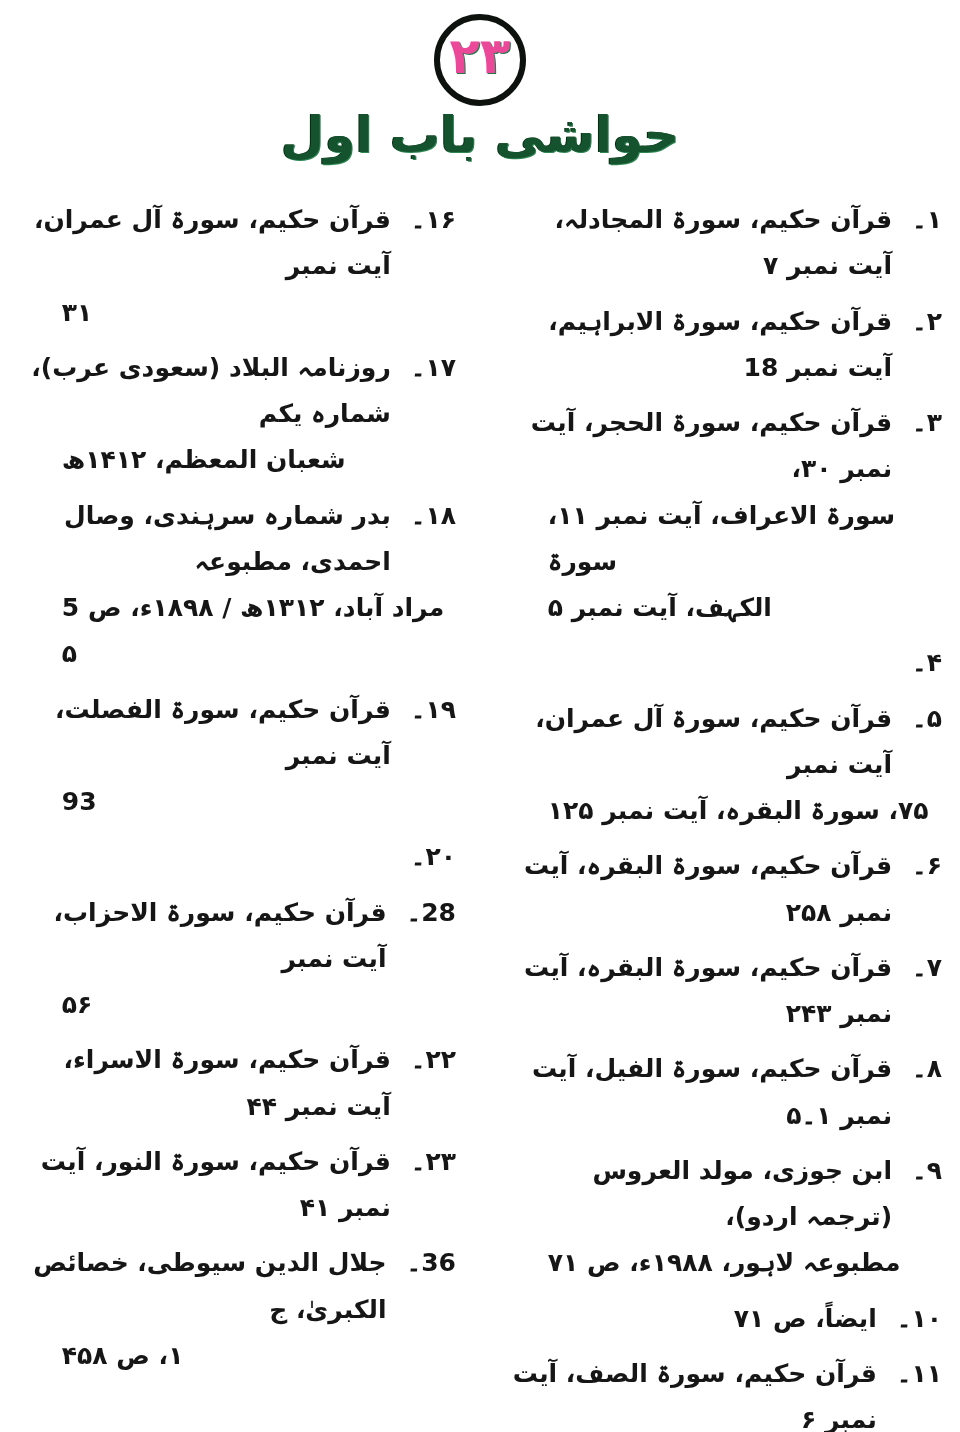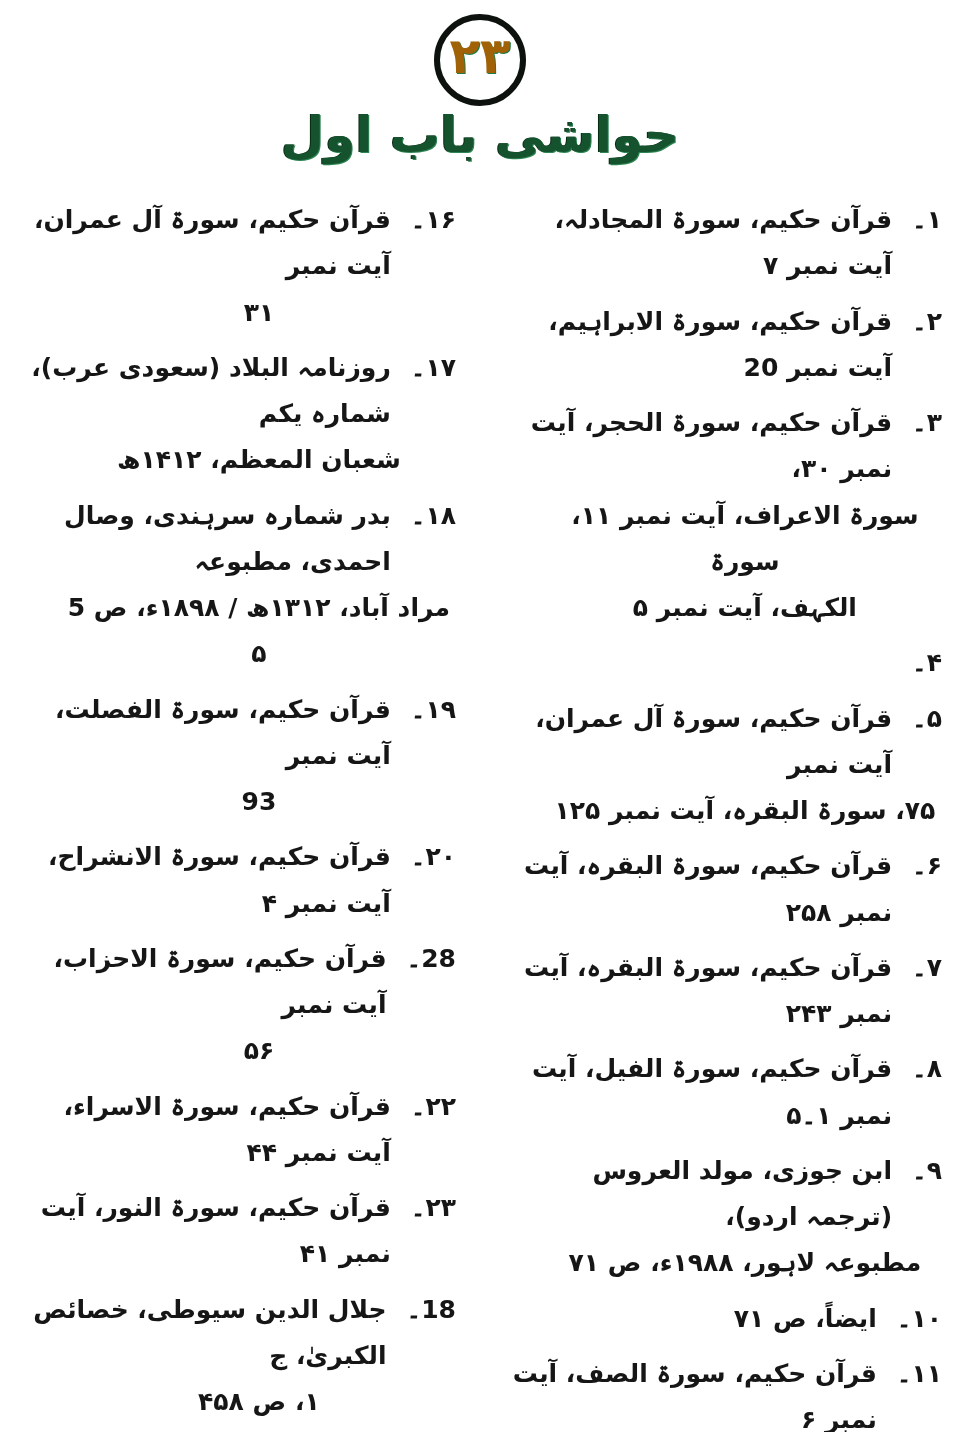--- a/index.html
+++ b/index.html
@@ -27,21 +27,21 @@
     border: 6px solid #0d120e;
     border-radius: 50%;
     display: flex;
     align-items: center;
     justify-content: center;
     box-sizing: border-box;
   }
   .page-number-circle span {
     font-size: 50px;
     font-weight: bold;
-    color: #a16207;
+    color: #ec4899;
     text-shadow: 1px 1px 0 #1f7a4a;
     line-height: 1;
     padding-bottom: 8px;
   }
   .page-title {
     margin: 2px auto 0;
     font-size: 50px;
     font-weight: bold;
     color: #14532d;
     text-shadow: 1px 1px 0 #2d8653, -1px 0 0 #0a2a12;
@@ -75,21 +75,21 @@
   .num {
     flex: 0 0 auto;
     margin-left: 20px;
     white-space: nowrap;
     text-align: center;
   }
   .txt {
     flex: 1 1 auto;
   }
   .line.cont {
-    text-align: center;
+    text-align: left;
     padding-left: 10%;
   }
 </style>
 </head>
 <body>
 
 <div class="page">
   <div class="header">
     <div class="page-number-circle">
       <span>۲۳</span>
@@ -101,21 +101,21 @@
     <div class="column" id="col-right">
         <div class="entry">
           <div class="line first">
             <span class="num">۱۔</span>
             <span class="txt">قرآن حکیم، سورۃ المجادلہ، آیت نمبر ۷</span>
           </div>
         </div>
         <div class="entry">
           <div class="line first">
             <span class="num">۲۔</span>
-            <span class="txt">قرآن حکیم، سورۃ الابراہیم، آیت نمبر 20</span>
+            <span class="txt">قرآن حکیم، سورۃ الابراہیم، آیت نمبر 18</span>
           </div>
         </div>
         <div class="entry">
           <div class="line first">
             <span class="num">۳۔</span>
             <span class="txt">قرآن حکیم، سورۃ الحجر، آیت نمبر ۳۰،</span>
           </div>
           <div class="line cont">سورۃ الاعراف، آیت نمبر ۱۱، سورۃ</div>
           <div class="line cont">الکہف، آیت نمبر ۵</div>
         </div>
@@ -195,21 +195,20 @@
         <div class="entry">
           <div class="line first">
             <span class="num">۱۹۔</span>
             <span class="txt">قرآن حکیم، سورۃ الفصلت، آیت نمبر</span>
           </div>
           <div class="line cont">93</div>
         </div>
         <div class="entry">
           <div class="line first">
             <span class="num">۲۰۔</span>
-            <span class="txt">قرآن حکیم، سورۃ الانشراح، آیت نمبر ۴</span>
           </div>
         </div>
         <div class="entry">
           <div class="line first">
             <span class="num">28۔</span>
             <span class="txt">قرآن حکیم، سورۃ الاحزاب، آیت نمبر</span>
           </div>
           <div class="line cont">۵۶</div>
         </div>
         <div class="entry">
@@ -219,20 +218,20 @@
           </div>
         </div>
         <div class="entry">
           <div class="line first">
             <span class="num">۲۳۔</span>
             <span class="txt">قرآن حکیم، سورۃ النور، آیت نمبر ۴۱</span>
           </div>
         </div>
         <div class="entry">
           <div class="line first">
-            <span class="num">18۔</span>
+            <span class="num">36۔</span>
             <span class="txt">جلال الدین سیوطی، خصائص الکبریٰ، ج</span>
           </div>
           <div class="line cont">۱، ص ۴۵۸</div>
         </div>
       </div>
   </div>
 </div>
 
 </body></html>

